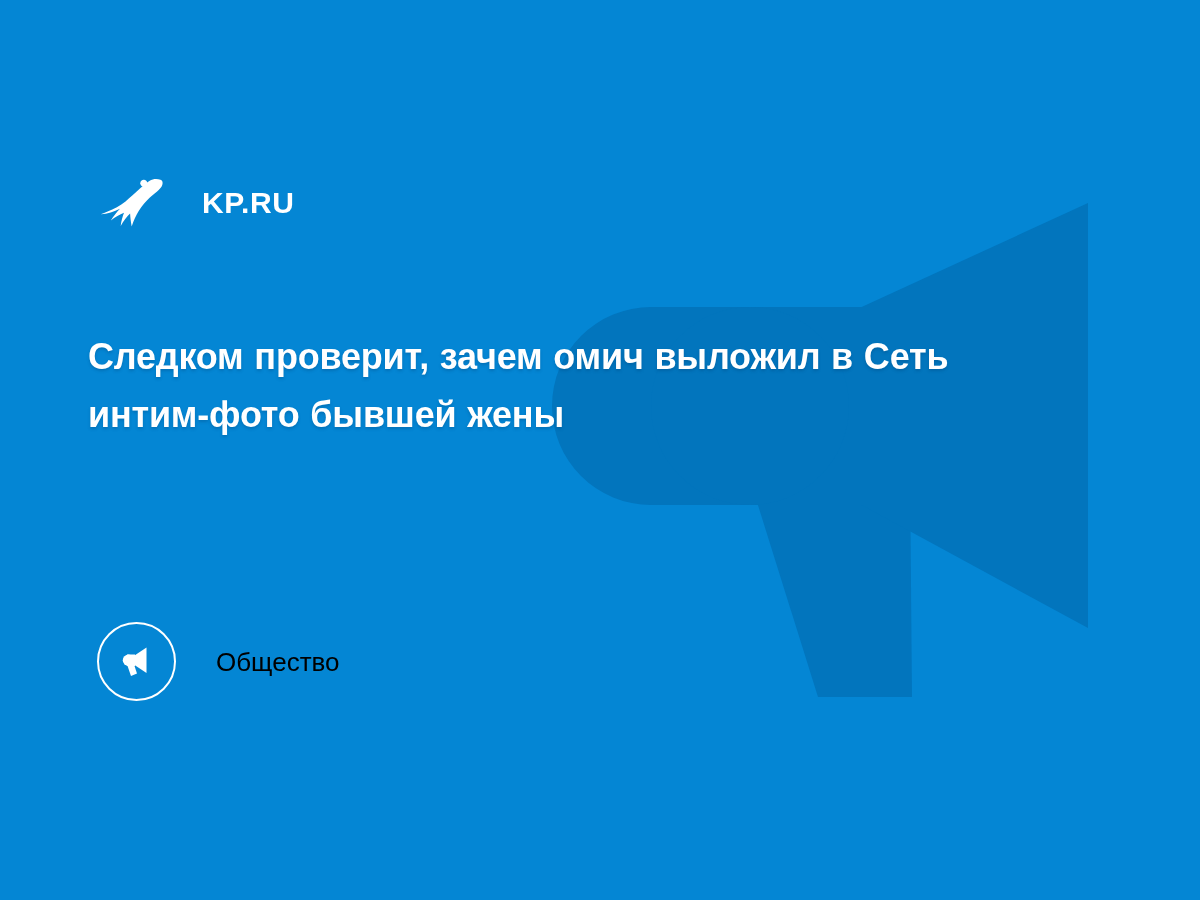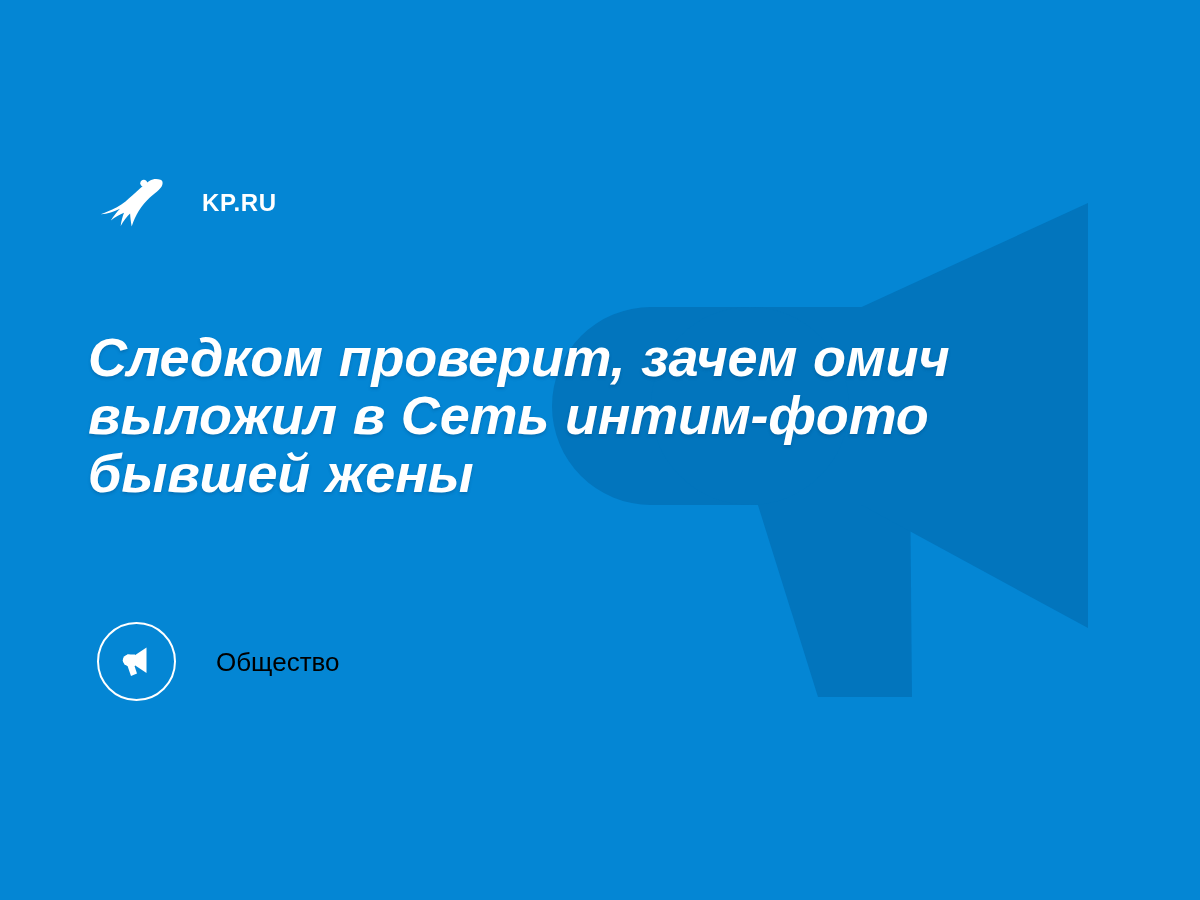--- a/index.html
+++ b/index.html
@@ -42,42 +42,41 @@
     height: 62px;
   }
   .brand-logo {
     width: 68px;
     height: 62px;
     display: block;
   }
   .brand-name {
     margin-left: 37px;
     color: #ffffff;
-    font-size: 24px;
+    font-size: 30px;
     font-weight: 700;
     letter-spacing: 0.6px;
     line-height: 1;
     white-space: nowrap;
   }
 
   
   .headline {
     position: absolute;
     left: 88px;
     top: 328px;
     width: 900px;
     margin: 0;
     color: #ffffff;
-    font-size: 54px;
+    font-size: 36px;
     font-weight: 700;
     line-height: 58px;
     letter-spacing: -0.2px;
     text-shadow: 0 2px 3px rgba(0, 60, 110, 0.28);
     word-spacing: 1px;
-    font-style: italic;
   }
 
   
   .category {
     position: absolute;
     left: 97px;
     top: 622px;
     display: flex;
     align-items: center;
   }

